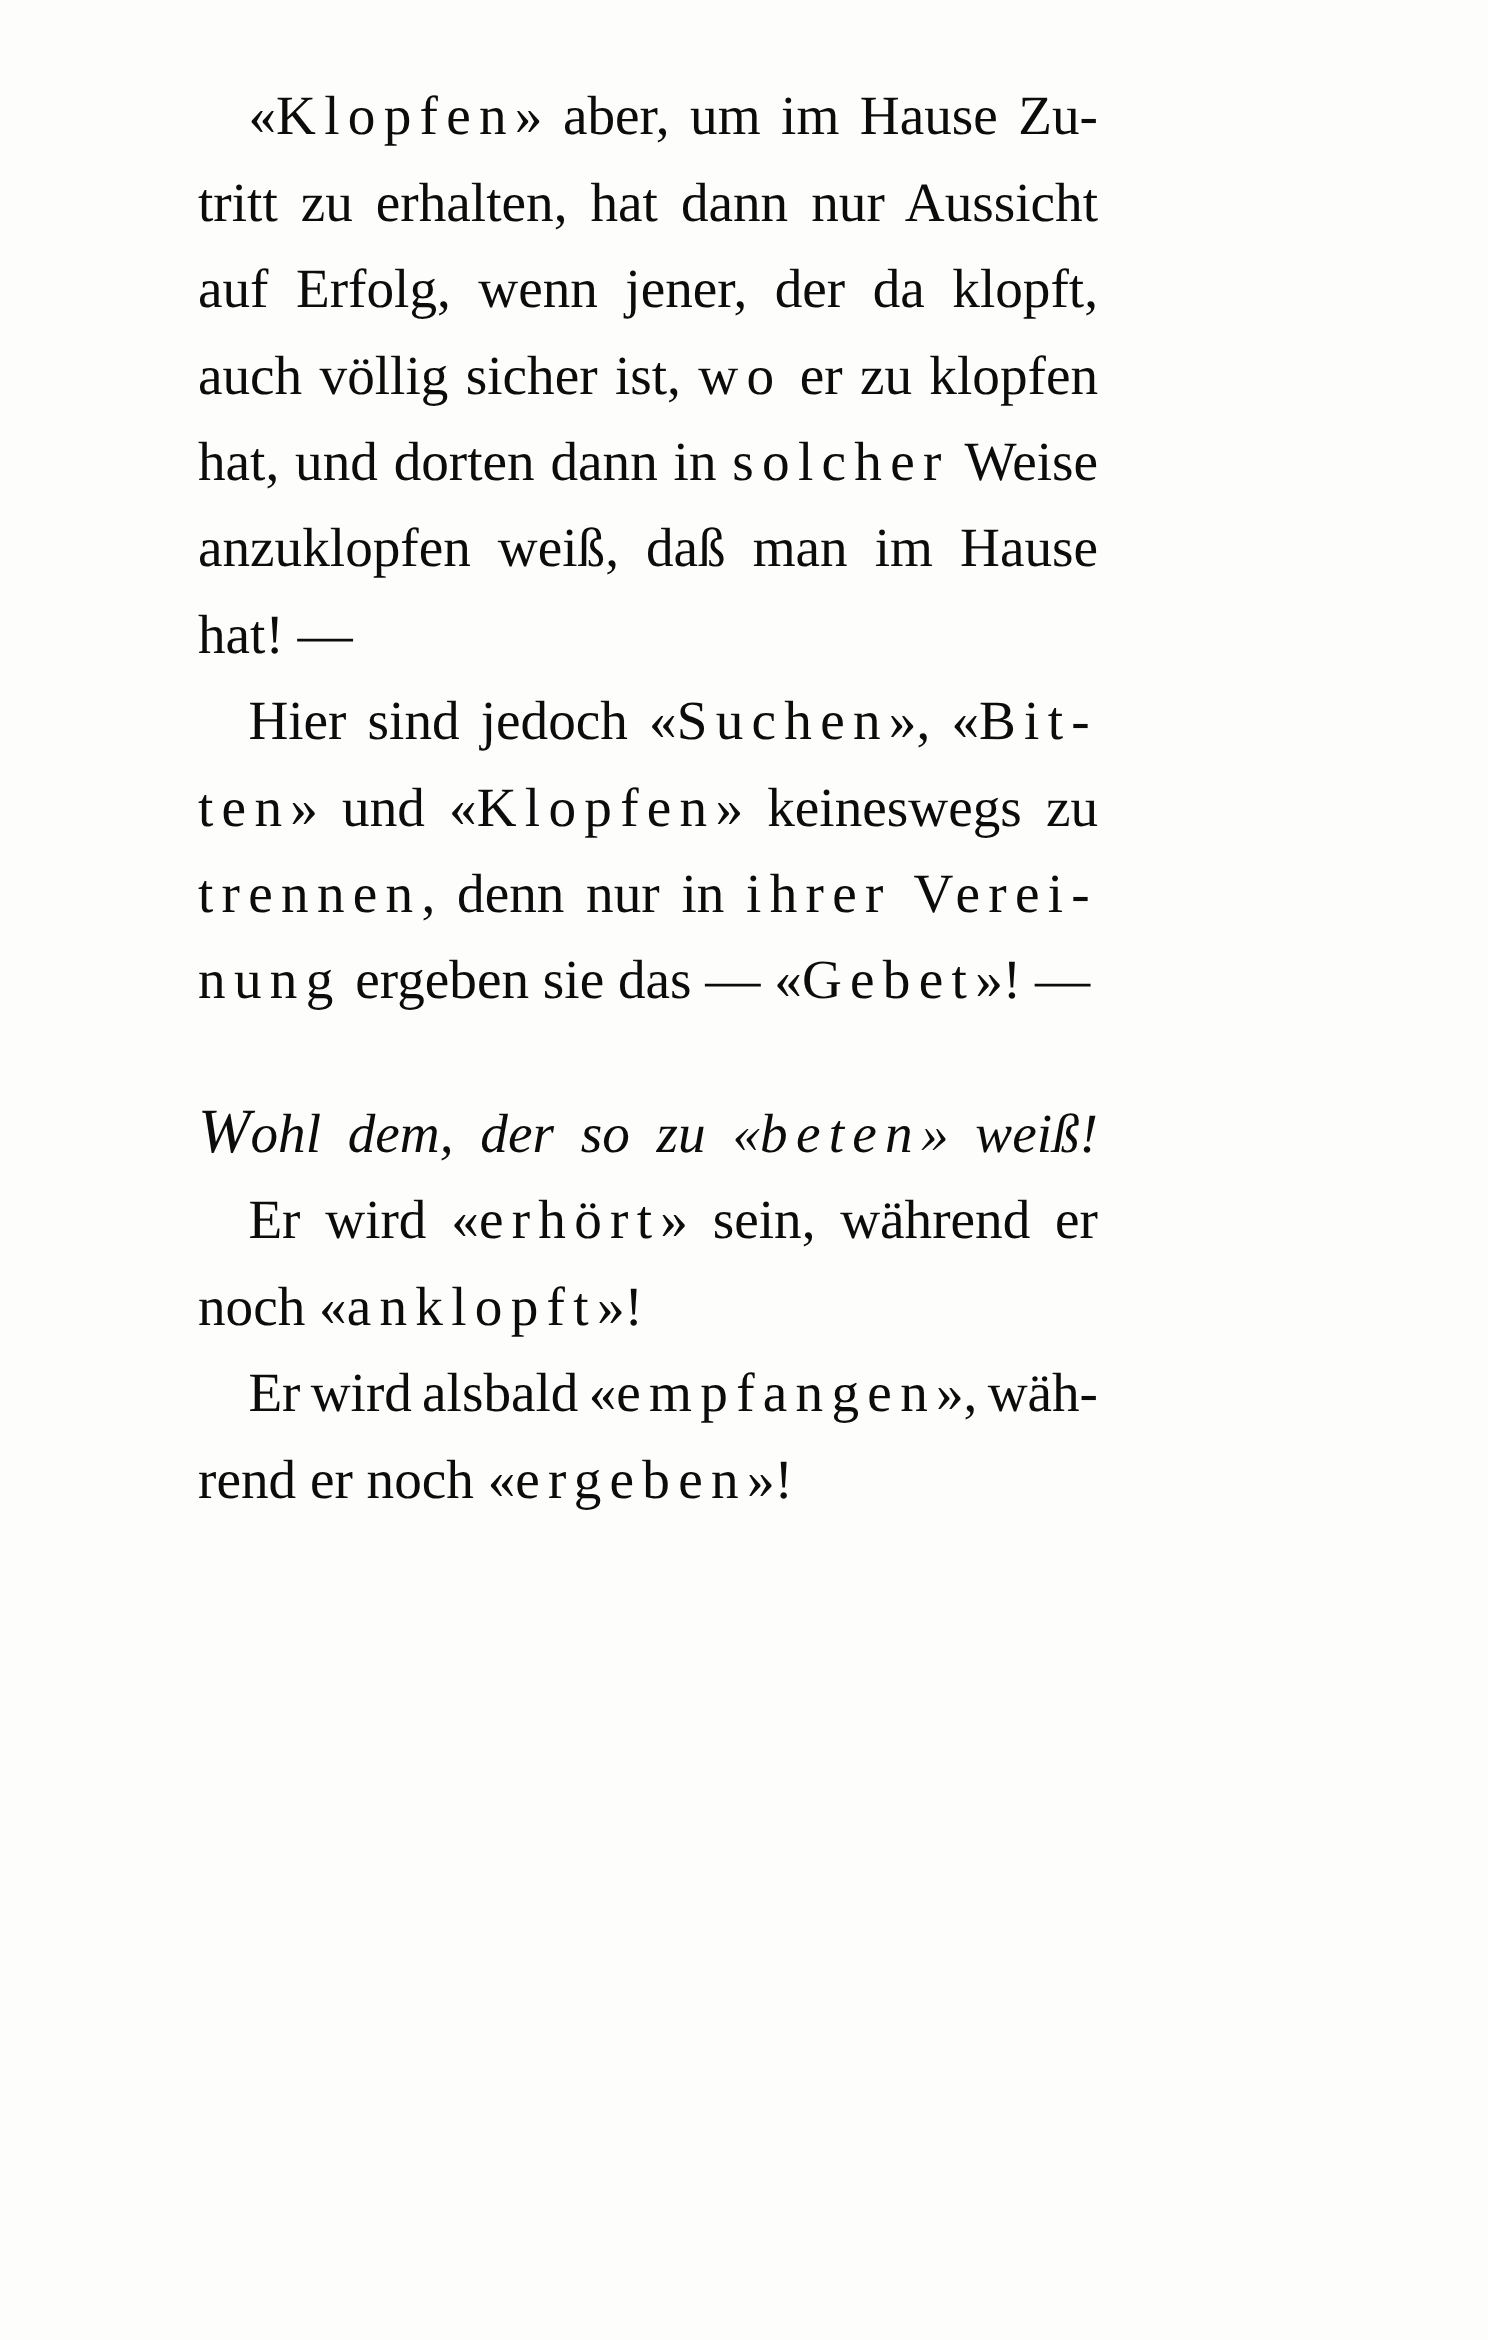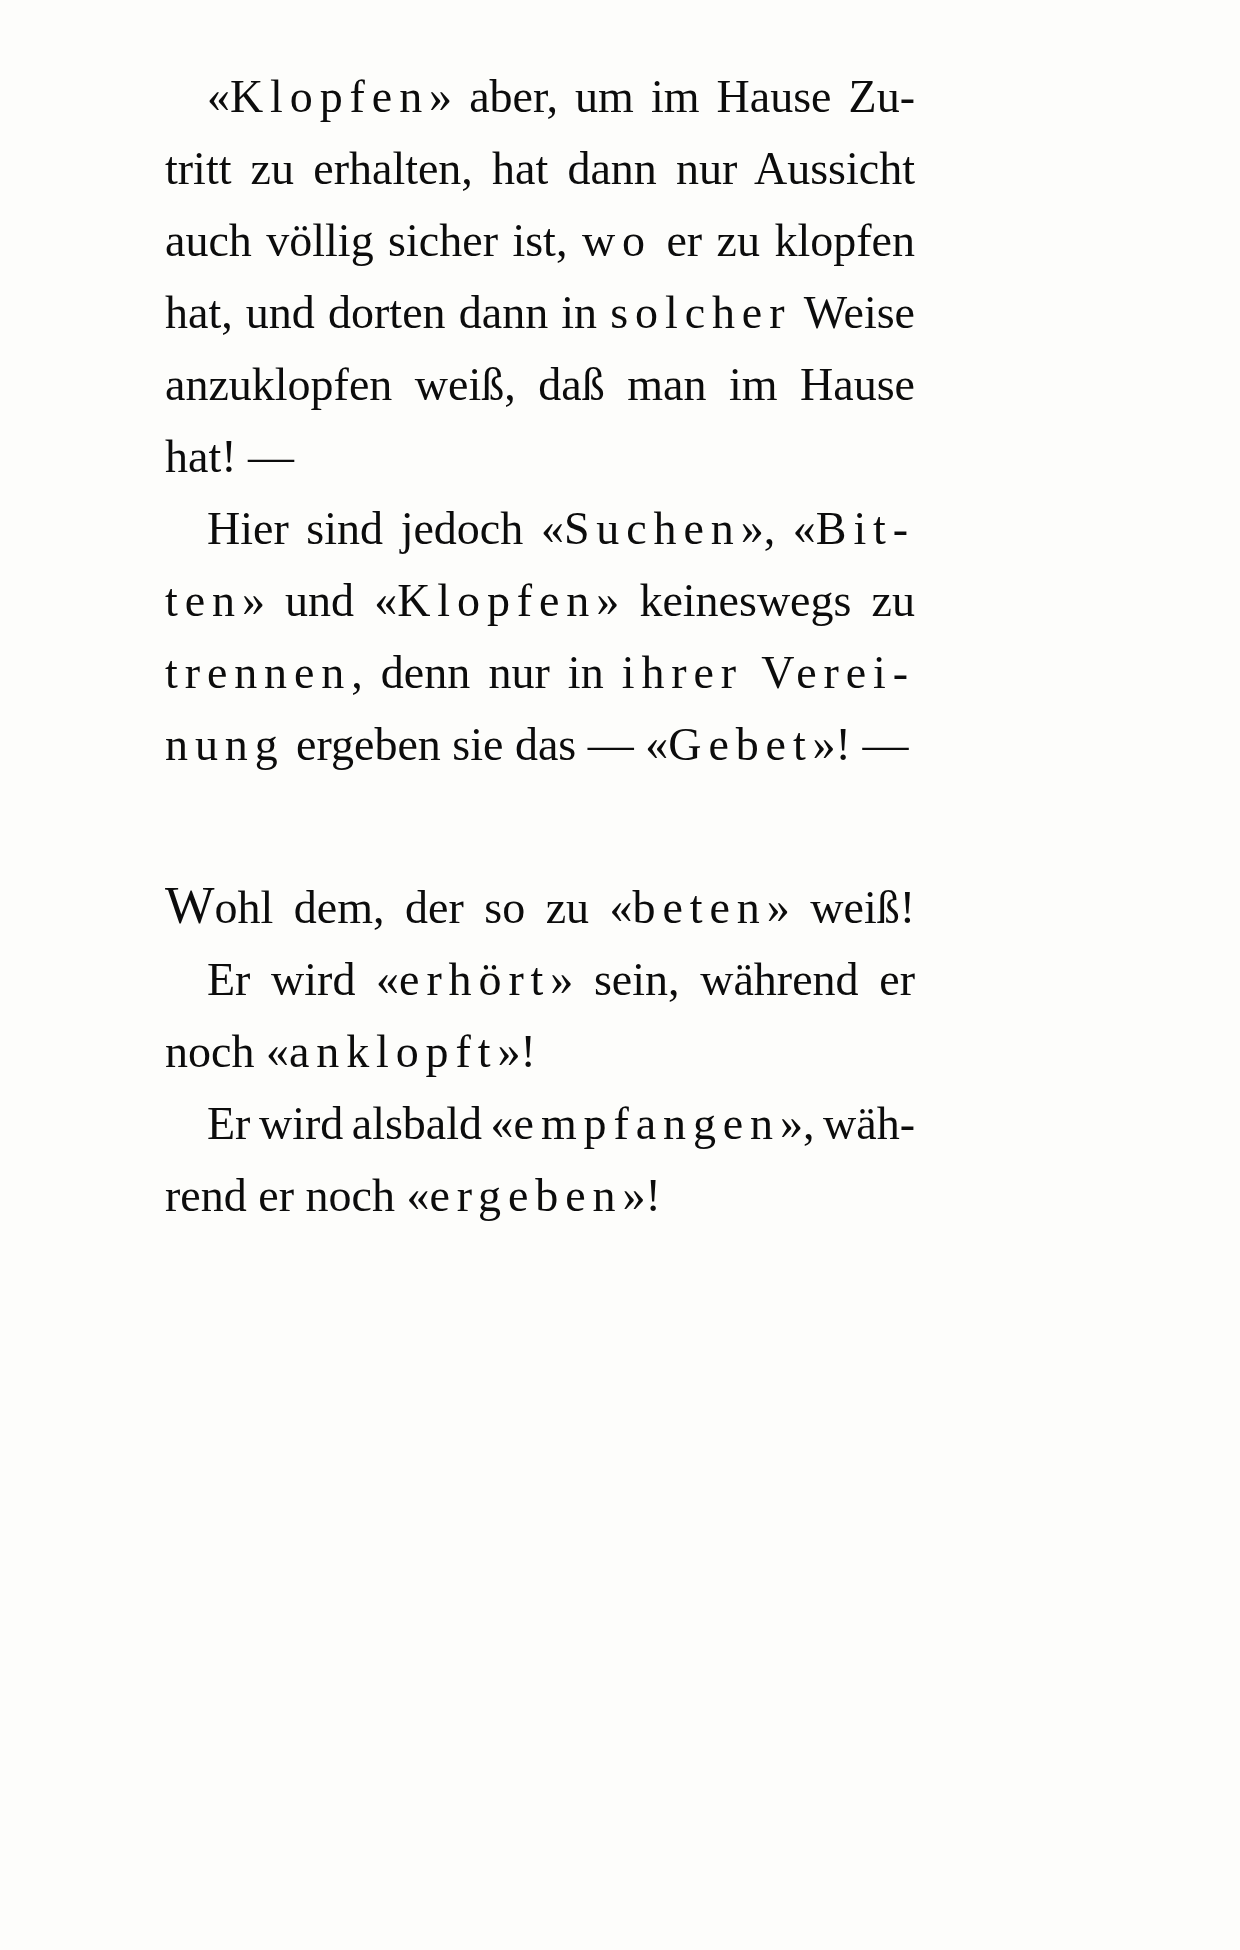--- a/index.html
+++ b/index.html
@@ -23,21 +23,21 @@
     line-height: 72px;
   }
   .line {
     text-align: justify;
     text-align-last: justify;
   }
   .line.last {
     text-align-last: left;
   }
   .line.indent { padding-left: 42px; }
-  .line.gap { margin-top: 88px; }
+  .line.gap { margin-top: 54px; font-style: italic; }
   .line.tight  { word-spacing: -0.28em; }
   .line.tight1 { word-spacing: -0.15em; }
   .seg { }
   .sp { letter-spacing: 0.15em; }
   .initial { font-size: 1.14em; }
   .page-number {
     position: absolute;
     left: 165px; top: 1682px;
     width: 955px;
     text-align: left;
@@ -47,20 +47,21 @@
 </style>
 </head>
 <body>
 
 <div class="book-page">
   <div class="text-block">
 
     <div class="paragraph">
       <div class="line indent"><span class="seg">«</span><span class="seg sp">Klopfen</span><span class="seg">» aber, um im Hause Zu-</span></div>
       <div class="line"><span class="seg">tritt zu erhalten, hat dann nur Aussicht</span></div>
+      <div class="line"><span class="seg">auf Erfolg, wenn jener, der da klopft,</span></div>
       <div class="line"><span class="seg">auch völlig sicher ist, </span><span class="seg sp">wo</span><span class="seg"> er zu klopfen</span></div>
       <div class="line"><span class="seg">hat, und dorten dann in </span><span class="seg sp">solcher</span><span class="seg"> Weise</span></div>
       <div class="line"><span class="seg">anzuklopfen weiß, daß man im Hause</span></div>
       <div class="line last"><span class="seg">hat! —</span></div>
     </div>
 
     <div class="paragraph">
       <div class="line indent"><span class="seg">Hier sind jedoch «</span><span class="seg sp">Suchen</span><span class="seg">», «</span><span class="seg sp">Bit-</span></div>
       <div class="line"><span class="seg sp">ten</span><span class="seg">» und «</span><span class="seg sp">Klopfen</span><span class="seg">» keineswegs zu</span></div>
       <div class="line"><span class="seg sp">trennen</span><span class="seg">, denn nur in </span><span class="seg sp">ihrer</span><span class="seg"> </span><span class="seg sp">Verei-</span></div>

